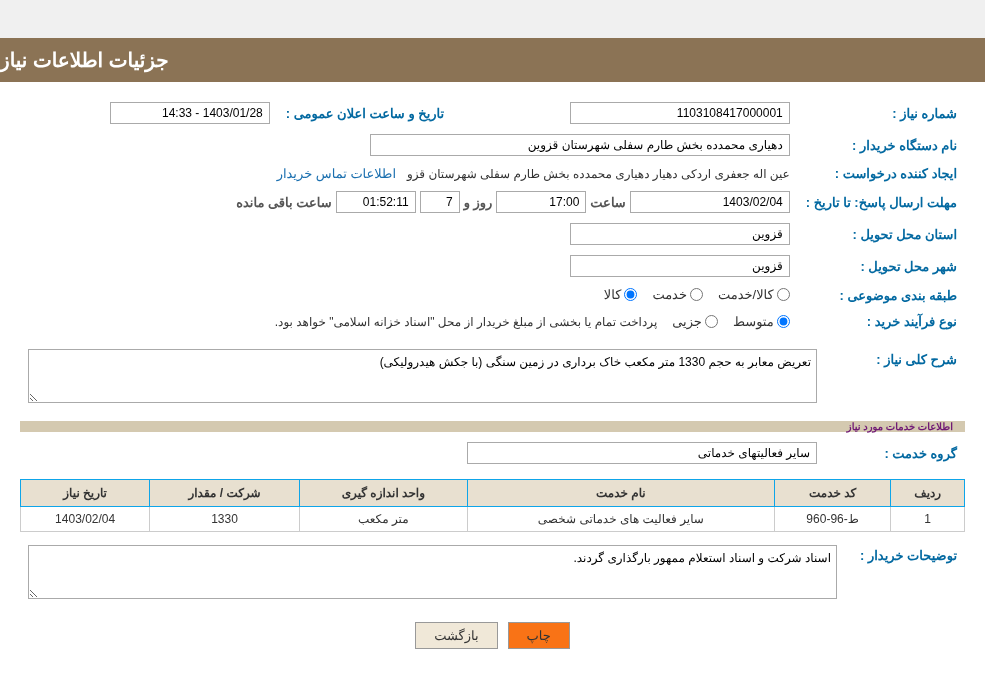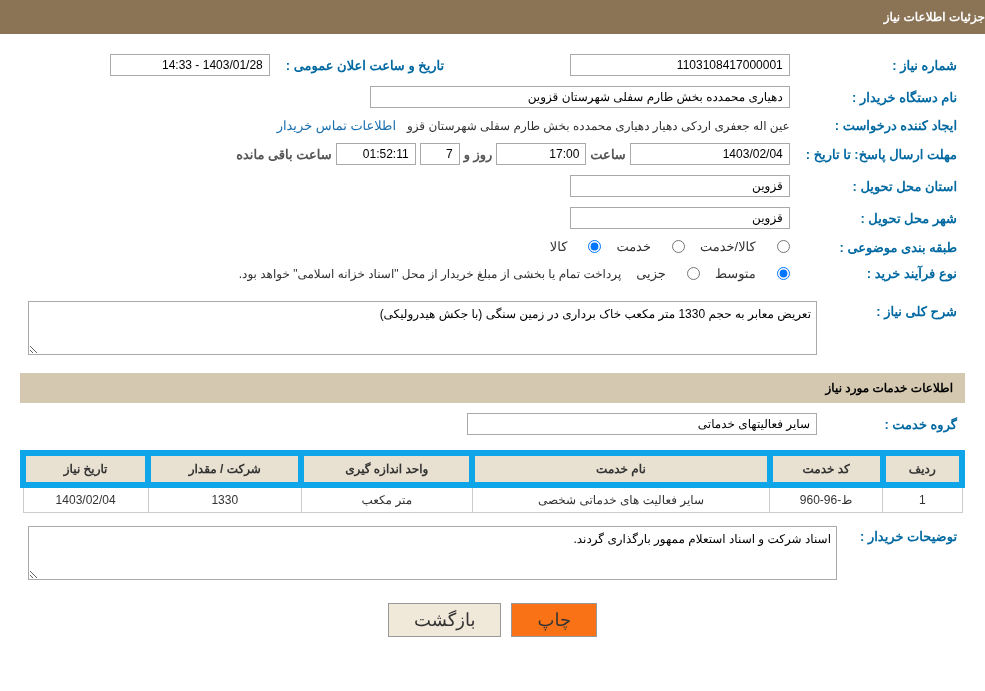--- a/index.html
+++ b/index.html
@@ -12,25 +12,26 @@
     }
     .page-container {
       max-width: 985px;
       margin: 0 auto;
       background: #fff;
       min-height: 691px;
     }
     .header-bar {
       background: #8B7355;
       color: #fff;
-      text-align: right;
+      text-align: left;
       padding: 10px 0;
-      font-size: 12px;
+      font-size: 20px;
       font-weight: bold;
       letter-spacing: 1px;
+      margin-top: 38px;
     }
     .content-area {
       padding: 15px 20px;
     }
     .form-table {
       width: 100%;
       border-collapse: collapse;
       margin-bottom: 10px;
     }
     .form-table td {
@@ -55,38 +56,38 @@
       font-family: Tahoma, Arial, sans-serif;
       direction: rtl;
       text-align: right;
     }
     .input-wide { width: 220px; }
     .input-medium { width: 160px; }
     .input-small { width: 90px; }
     .link-blue { color: #1a6faf; text-decoration: none; }
     .section-title {
       background: #d4c9b0;
-      color: #000000;
+      color: #701a75;
       font-weight: bold;
-      padding: 8px 12px;
+      padding: 0 12px;
       margin: 10px 0 5px 0;
-      font-size: 12px;
+      font-size: 10px;
     }
     .radio-group { display: inline-flex; align-items: center; gap: 15px; direction: rtl; }
-    .radio-item { display: flex; align-items: center; gap: 21px; }
+    .radio-item { display: flex; align-items: center; gap: 3px; }
     .inline-label { white-space: nowrap; color: #555; font-weight: bold; }
     
     .data-table {
       width: 100%;
       border-collapse: collapse;
       margin: 8px 0;
     }
     .data-table th {
       background: #e8e0d0;
-      border: 6px solid #0ea5e9;
+      border: 1px solid #0ea5e9;
       padding: 6px 8px;
       text-align: center;
       font-size: 12px;
       font-weight: bold;
     }
     .data-table td {
       border: 1px solid #ccc;
       padding: 5px 8px;
       text-align: center;
       font-size: 12px;
@@ -104,22 +105,22 @@
       background: #fff;
     }
     .buttons-row {
       text-align: center;
       margin-top: 15px;
       display: flex;
       justify-content: center;
       gap: 10px;
     }
     .btn {
-      padding: 5px 25px;
-      font-size: 18px;
+      padding: 5px 18px;
+      font-size: 13px;
       font-family: Tahoma, Arial, sans-serif;
       cursor: pointer;
       border: 1px solid #999;
     }
     .btn-print {
       background: #f97316;
       color: #333;
     }
     .btn-back {
       background: #f0e8d8;

